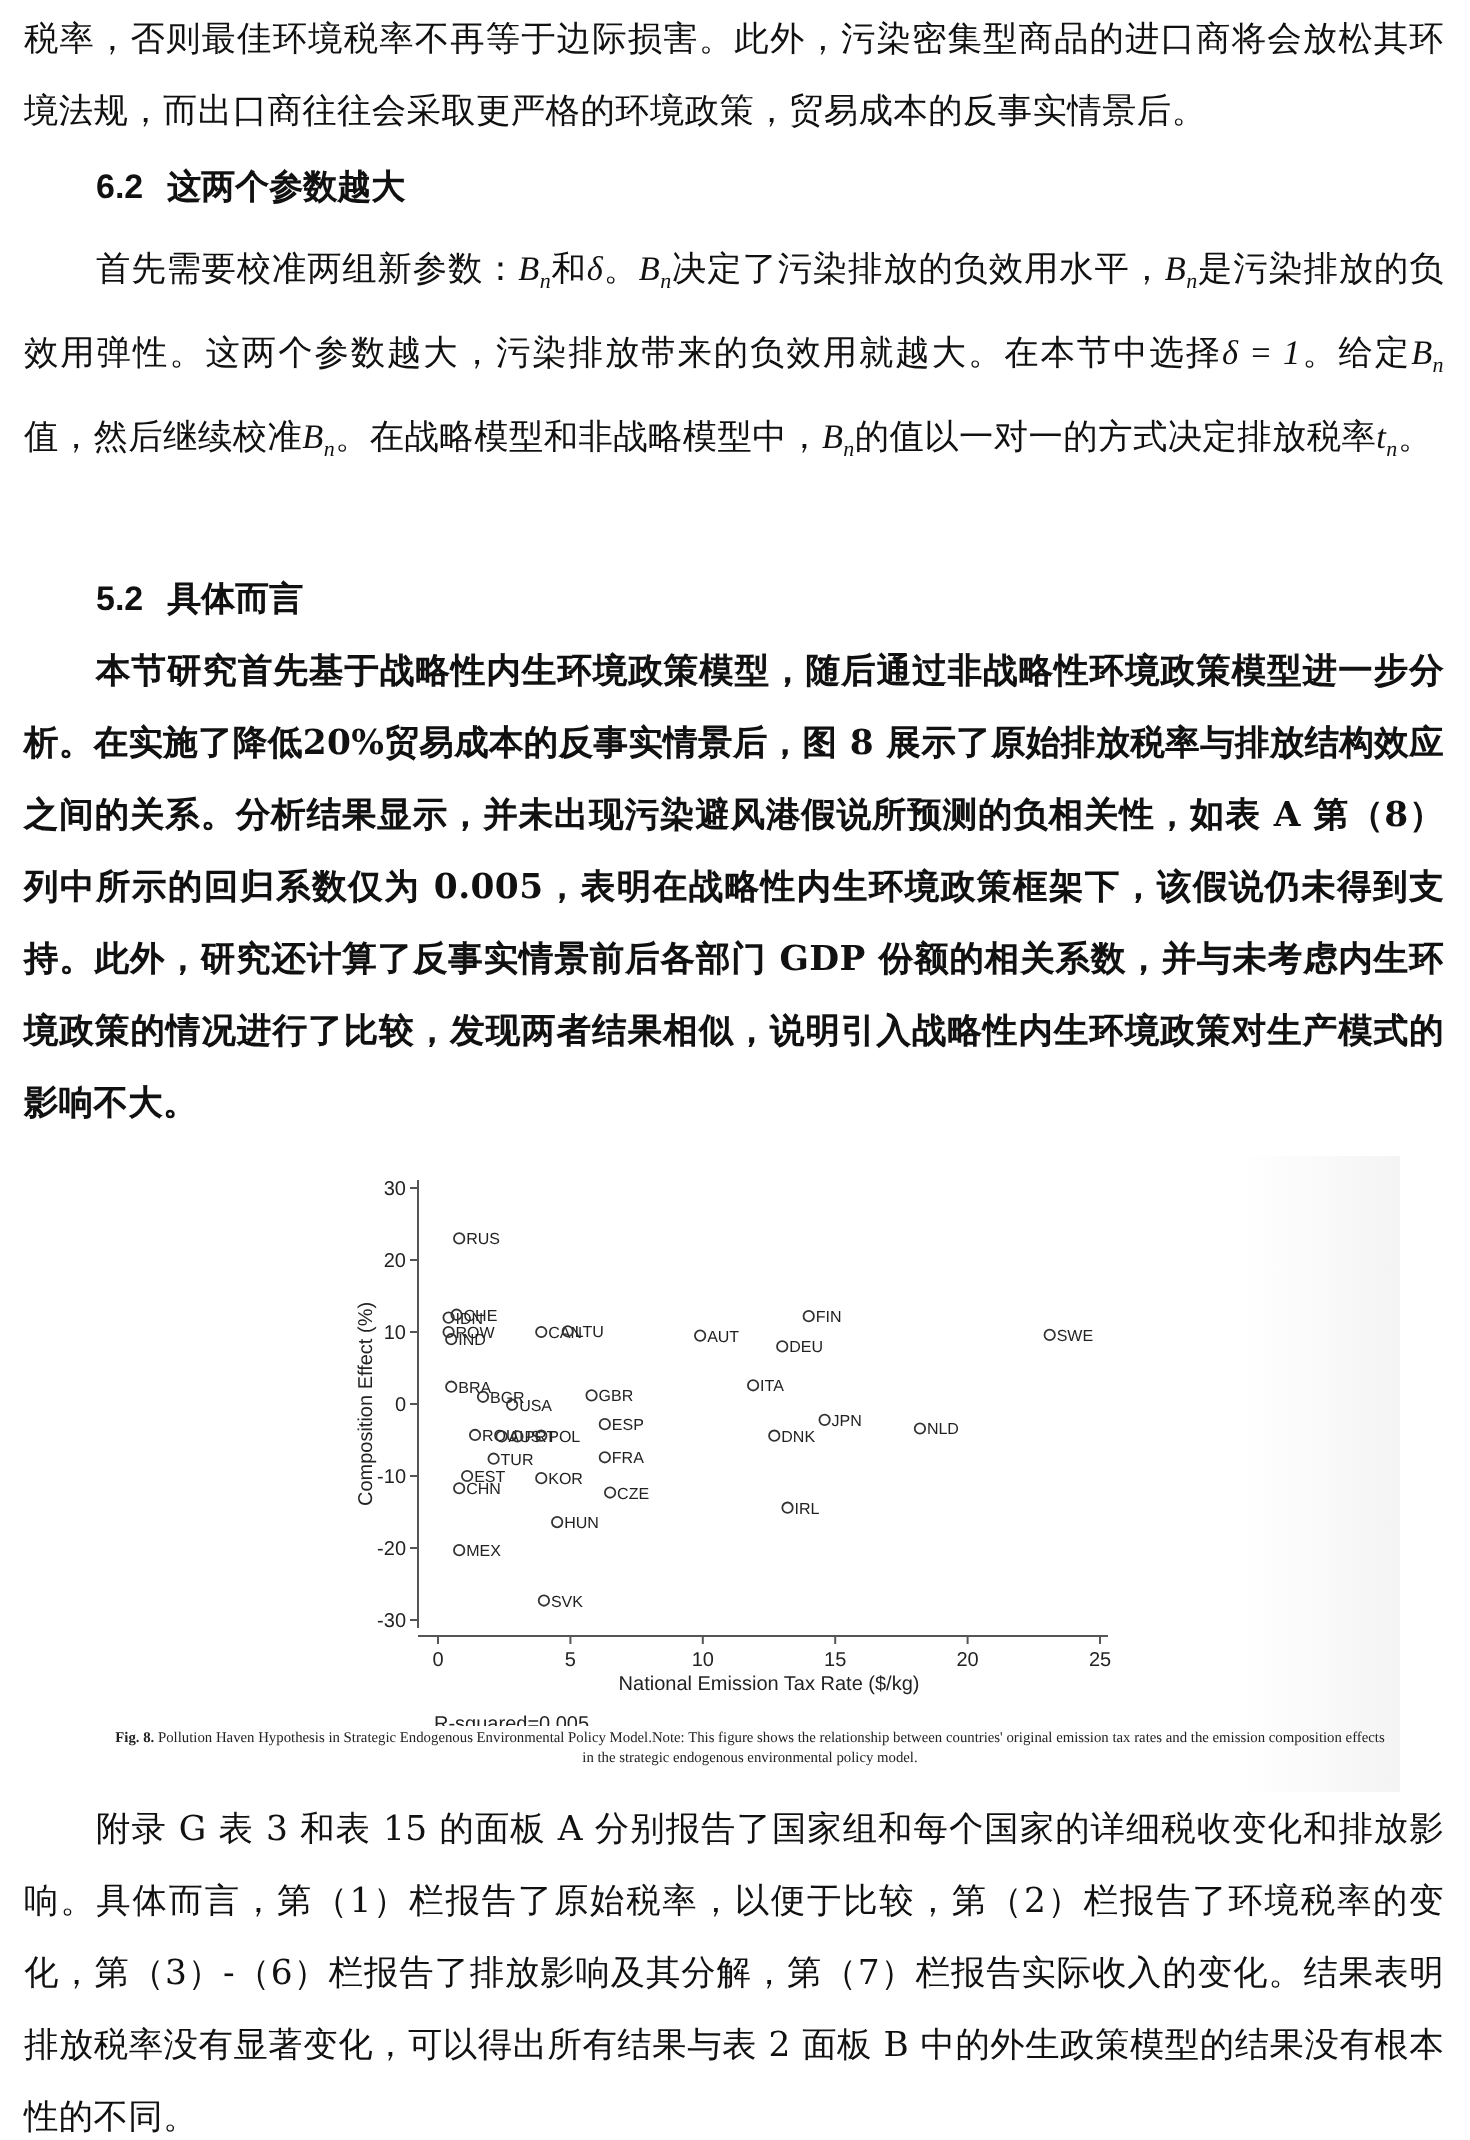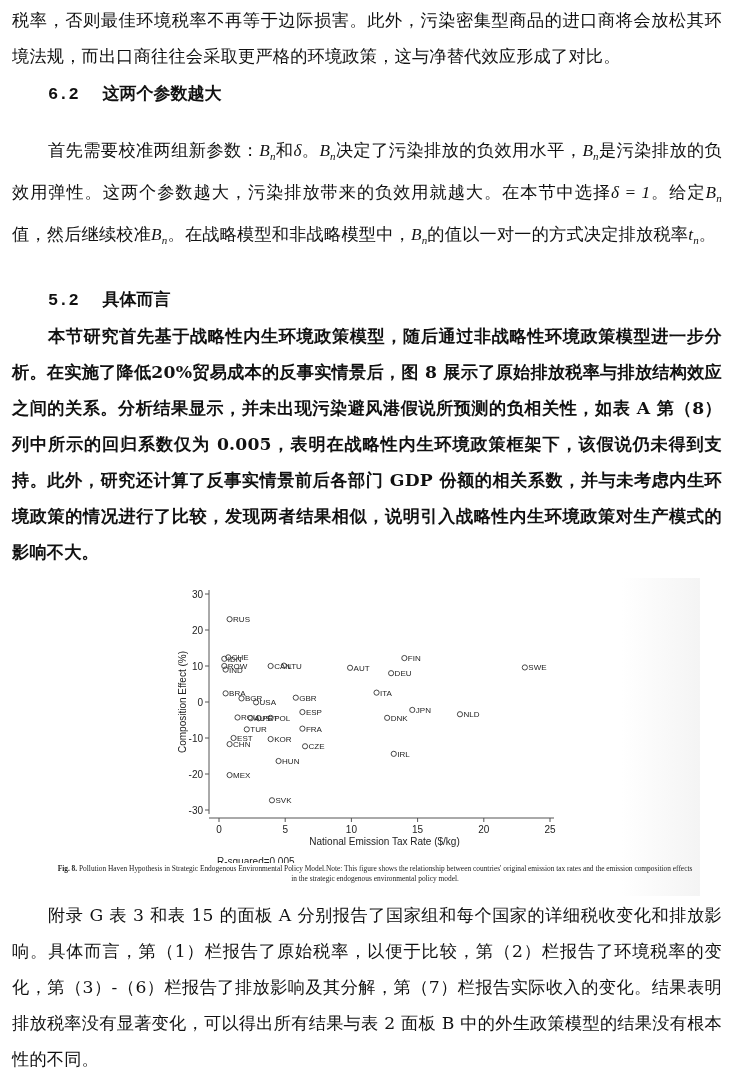--- a/index.html
+++ b/index.html
@@ -2,40 +2,40 @@
 <html><head>
 <meta charset="utf-8">
 <style>
   html, body { margin: 0; padding: 0; background: #ffffff; }
   body { width: 735px; height: 1070px; position: relative; overflow: hidden;
          font-family: "DejaVu Serif", "Liberation Serif", serif; color: #111; }
   .para { position: absolute; left: 12px; width: 710px; font-size: 17.2px;
           line-height: 36px; letter-spacing: 0.2px; text-align: justify; margin: 0; }
   .indent { text-indent: 36px; }
   .heading { position: absolute; left: 48px; font-size: 17px; font-weight: bold; margin: 0; }
-  .heading .num { font-family: Liberation Mono, monospace; margin-right: 24px; }
+  .heading .num { font-family: Liberation Sans, sans-serif; margin-right: 12px; }
   .math { font-family: "Liberation Serif", serif; font-style: italic; }
   .math sub { font-size: 11px; vertical-align: -4px; }
   .figure { position: absolute; left: 45px; top: 578px; width: 655px; height: 318px;
             background: linear-gradient(90deg, #fff 0%, #fff 88%, #f4f4f4 100%); }
   .figure svg { position: absolute; left: 0; top: 0; }
   .caption { position: absolute; left: 10px; top: 286px; width: 640px; font-size: 7.4px;
              line-height: 10px; font-family: "Liberation Serif", serif; color: #222; text-align: center; }
   .caption b { font-weight: bold; }
 </style>
 </head>
 <body>
 
-<p class="para" style="top:2px;">税率，否则最佳环境税率不再等于边际损害。此外，污染密集型商品的进口商将会放松其环境法规，而出口商往往会采取更严格的环境政策，这与净替代效应形成了对比。</p>
+<p class="para" style="top:2px;">税率，否则最佳环境税率不再等于边际损害。此外，污染密集型商品的进口商将会放松其环境法规，而出口商往往会采取更严格的环境政策，贸易成本的反事实情景后。</p>
 
 <h3 class="heading" style="top:82px;">
   <span class="num">6.2</span><span>这两个参数越大</span>
 </h3>
 
-<p class="para indent" style="top:132px;">
+<p class="para indent" style="top:117px;">
   <span>首先需要校准两组新参数：</span><span class="math"><span>B</span><sub>n</sub></span><span>和</span><span class="math">δ</span><span>。</span><span class="math"><span>B</span><sub>n</sub></span><span>决定了污染排放的负效用水平，</span><span class="math"><span>B</span><sub>n</sub></span><span>是污染排放的负效用弹性。这两个参数越大，污染排放带来的负效用就越大。在本节中选择</span><span class="math">δ = 1</span><span>。给定</span><span class="math"><span>B</span><sub>n</sub></span><span>值，然后继续校准</span><span class="math"><span>B</span><sub>n</sub></span><span>。在战略模型和非战略模型中，</span><span class="math"><span>B</span><sub>n</sub></span><span>的值以一对一的方式决定排放税率</span><span class="math"><span>t</span><sub>n</sub></span><span>。</span>
 </p>
 
 <h3 class="heading" style="top:288px;">
   <span class="num">5.2</span><span>具体而言</span>
 </h3>
 
 <p class="para indent" style="top:318px;font-weight:bold;">本节研究首先基于战略性内生环境政策模型，随后通过非战略性环境政策模型进一步分析。在实施了降低20%贸易成本的反事实情景后，图 8 展示了原始排放税率与排放结构效应之间的关系。分析结果显示，并未出现污染避风港假说所预测的负相关性，如表 A 第（8）列中所示的回归系数仅为 0.005，表明在战略性内生环境政策框架下，该假说仍未得到支持。此外，研究还计算了反事实情景前后各部门 GDP 份额的相关系数，并与未考虑内生环境政策的情况进行了比较，发现两者结果相似，说明引入战略性内生环境政策对生产模式的影响不大。</p>
 
 <div class="figure">

